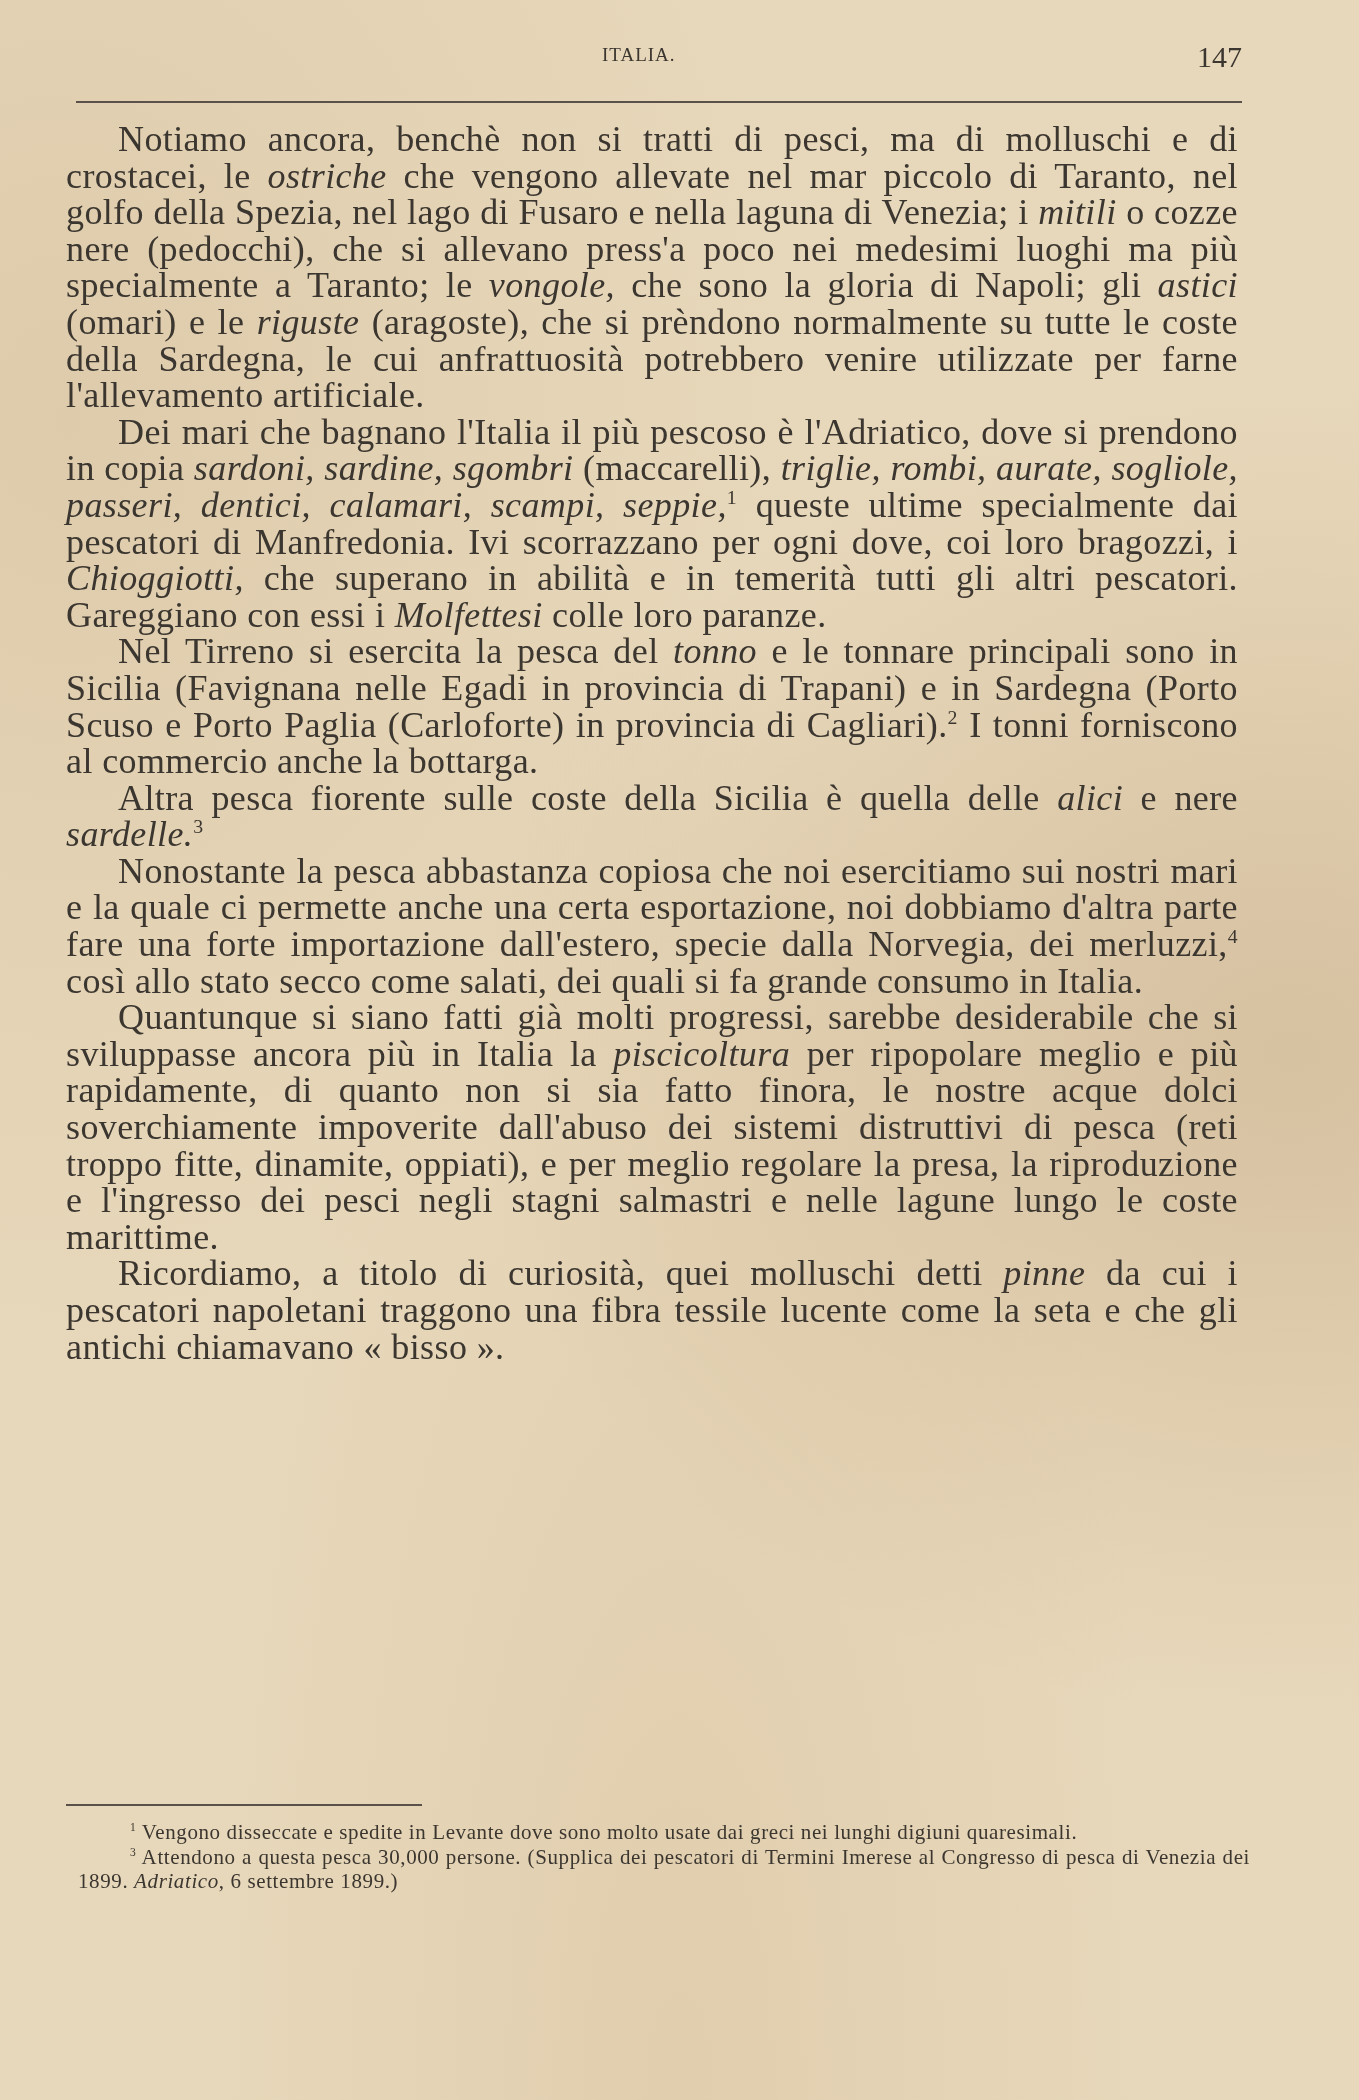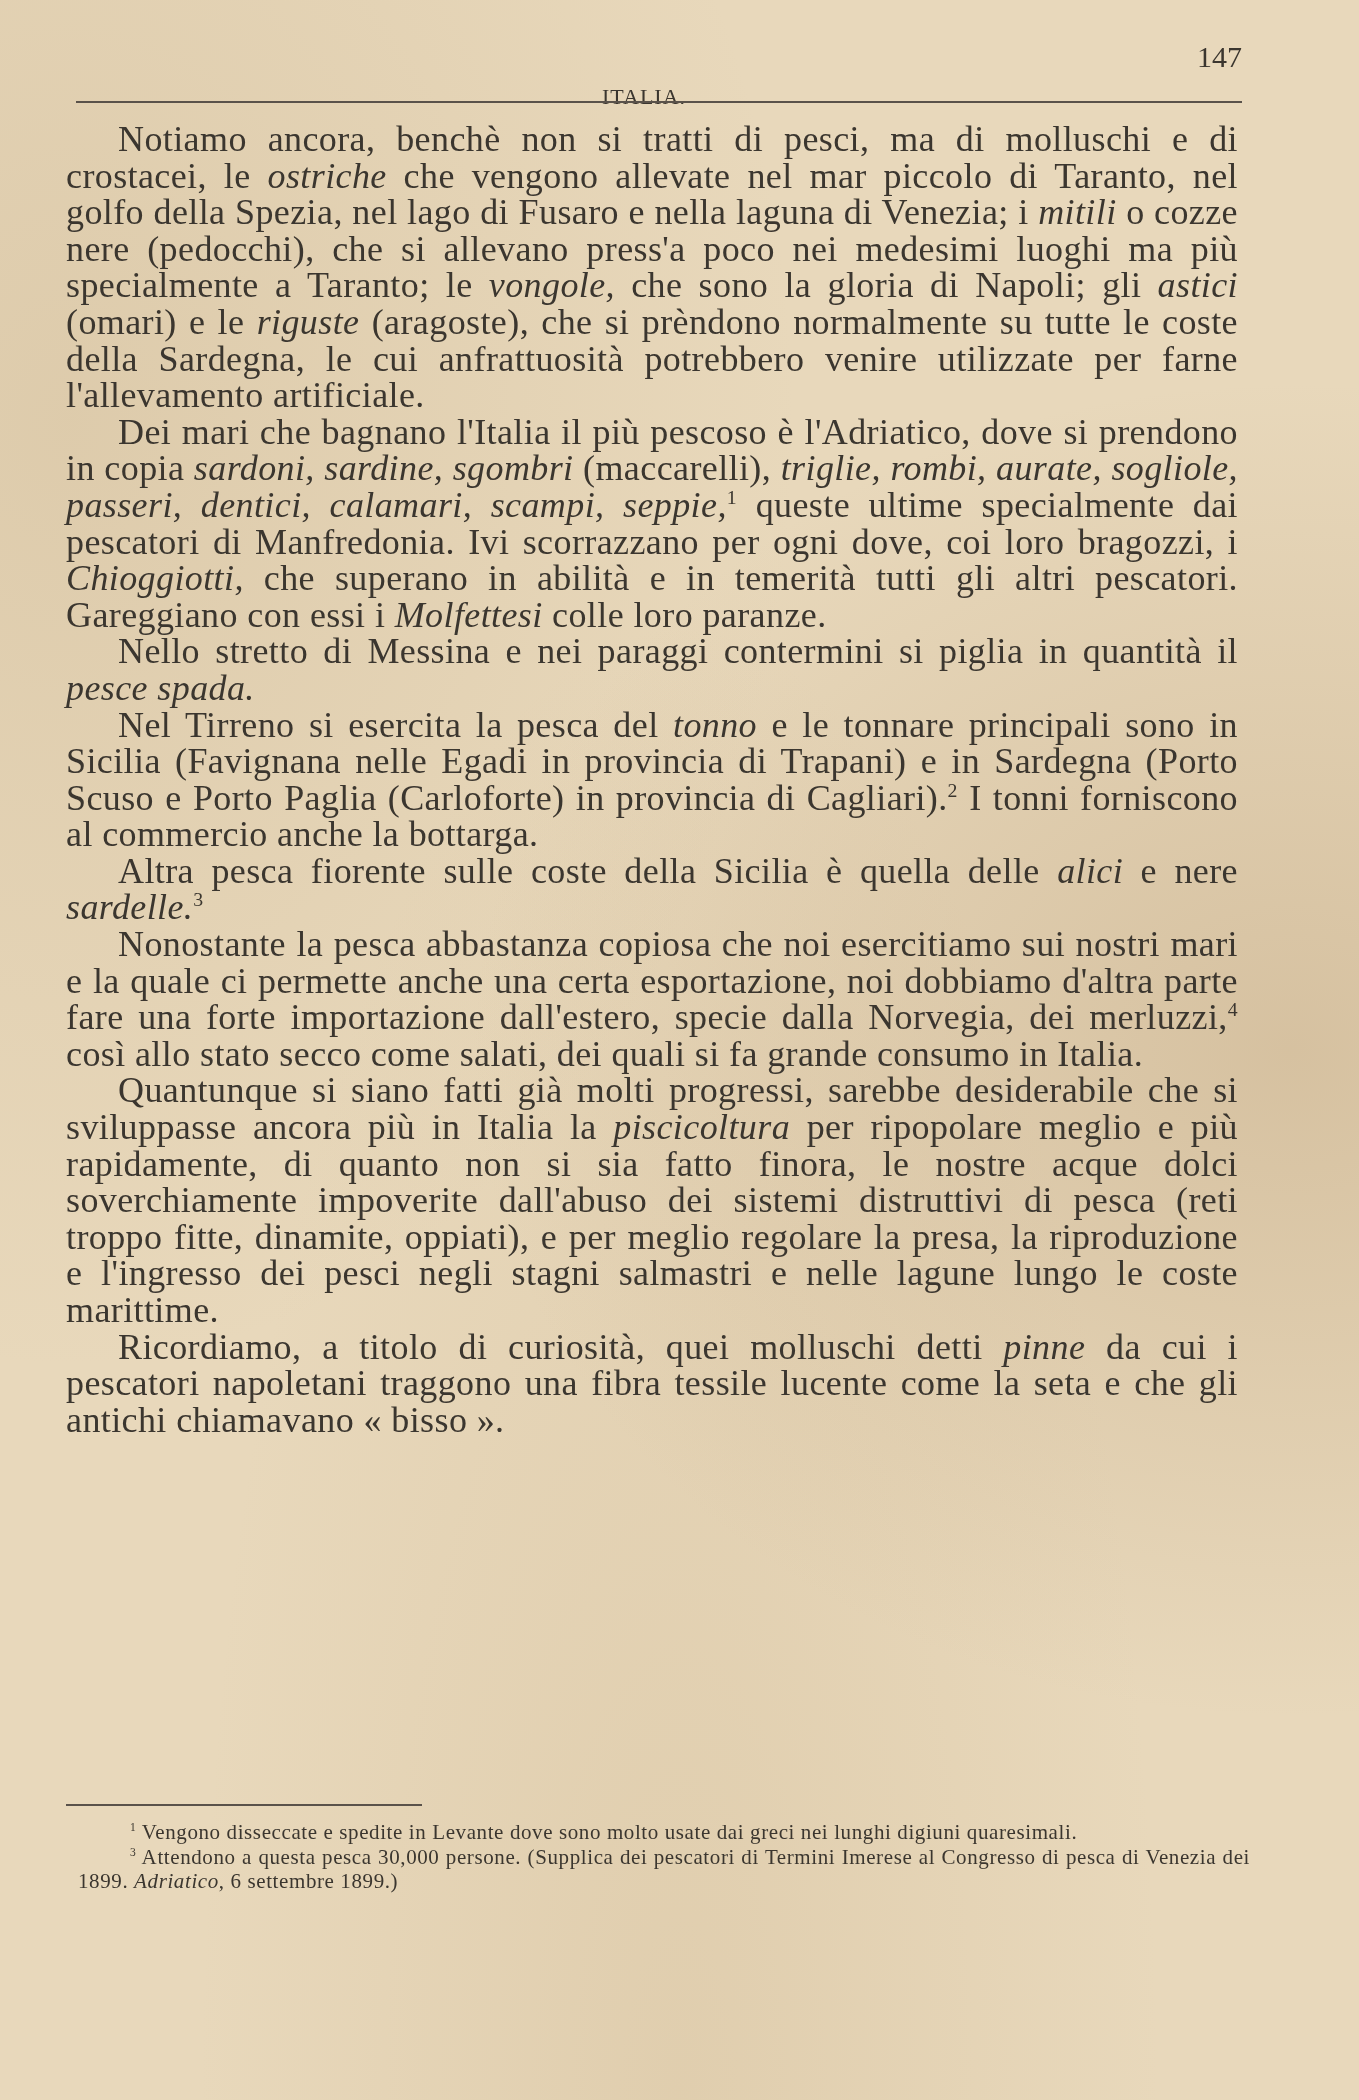--- a/index.html
+++ b/index.html
@@ -12,23 +12,22 @@
       radial-gradient(ellipse at 50% 100%, rgba(200,175,135,0.25) 0%, rgba(200,175,135,0) 50%);
     color:#3b362f;
     font-family:"DejaVu Serif", "Liberation Serif", serif;
     position:relative;
   }
   .page { position:absolute; left:62px; top:0; width:1180px; }
   .running-head {
     position:absolute; top:44px; left:0; width:1180px; height:40px;
   }
   .running-title {
-    position:absolute; left:540px; top:0; font-size:22px; letter-spacing:1px;
+    position:absolute; left:540px; top:0; font-size:19px; letter-spacing:1px;
     font-family:"Liberation Serif", serif;
-    margin-top:40px;
   }
   .page-number {
     position:absolute; right:0; top:-4px; font-size:30px;
     font-family:"Liberation Serif", serif;
   }
   .head-rule {
     position:absolute; top:101px; left:14px; width:1166px; height:2px; background:#5a524a;
   }
   .body-text {
     position:absolute; top:121px; left:4px; width:1172px;
@@ -56,21 +55,20 @@
 <div class="page">
   <div class="running-head">
     <span class="running-title">ITALIA.</span>
     <span class="page-number">147</span>
   </div>
   <div class="head-rule"></div>
 
   <div class="body-text" id="body-text">
       <p><span>Notiamo ancora, benchè non si tratti di pesci, ma di molluschi e di crostacei, le </span><em>ostriche</em><span> che vengono allevate nel mar piccolo di Taranto, nel golfo della Spezia, nel lago di Fusaro e nella laguna di Venezia; i </span><em>mitili</em><span> o cozze nere (pedocchi), che si allevano press'a poco nei medesimi luoghi ma più specialmente a Taranto; le </span><em>vongole,</em><span> che sono la gloria di Napoli; gli </span><em>astici</em><span> (omari) e le </span><em>riguste</em><span> (aragoste), che si prèndono normalmente su tutte le coste della Sardegna, le cui anfrattuosità potrebbero venire utilizzate per farne l'allevamento artificiale.</span></p>
       <p><span>Dei mari che bagnano l'Italia il più pescoso è l'Adriatico, dove si prendono in copia </span><em>sardoni, sardine, sgombri</em><span> (maccarelli), </span><em>triglie, rombi, aurate, sogliole, passeri, dentici, calamari, scampi, seppie,</em><sup>1</sup><span> queste ultime specialmente dai pescatori di Manfredonia. Ivi scorrazzano per ogni dove, coi loro bragozzi, i </span><em>Chioggiotti,</em><span> che superano in abilità e in temerità tutti gli altri pescatori. Gareggiano con essi i </span><em>Molfettesi</em><span> colle loro paranze.</span></p>
-      <p><span>Nello stretto di Messina e nei paraggi contermini si piglia in quantità il </span><em>pesce spada.</em></p>
       <p><span>Nel Tirreno si esercita la pesca del </span><em>tonno</em><span> e le tonnare principali sono in Sicilia (Favignana nelle Egadi in provincia di Trapani) e in Sardegna (Porto Scuso e Porto Paglia (Carloforte) in provincia di Cagliari).</span><sup>2</sup><span> I tonni forniscono al commercio anche la bottarga.</span></p>
       <p><span>Altra pesca fiorente sulle coste della Sicilia è quella delle </span><em>alici</em><span> e nere </span><em>sardelle.</em><sup>3</sup></p>
       <p><span>Nonostante la pesca abbastanza copiosa che noi esercitiamo sui nostri mari e la quale ci permette anche una certa esportazione, noi dobbiamo d'altra parte fare una forte importazione dall'estero, specie dalla Norvegia, dei merluzzi,</span><sup>4</sup><span> così allo stato secco come salati, dei quali si fa grande consumo in Italia.</span></p>
       <p><span>Quantunque si siano fatti già molti progressi, sarebbe desiderabile che si sviluppasse ancora più in Italia la </span><em>piscicoltura</em><span> per ripopolare meglio e più rapidamente, di quanto non si sia fatto finora, le nostre acque dolci soverchiamente impoverite dall'abuso dei sistemi distruttivi di pesca (reti troppo fitte, dinamite, oppiati), e per meglio regolare la presa, la riproduzione e l'ingresso dei pesci negli stagni salmastri e nelle lagune lungo le coste marittime.</span></p>
       <p><span>Ricordiamo, a titolo di curiosità, quei molluschi detti </span><em>pinne</em><span> da cui i pescatori napoletani traggono una fibra tessile lucente come la seta e che gli antichi chiamavano « bisso ».</span></p>
     </div>
 
   <div class="foot-rule"></div>
   <div class="footnotes" id="footnotes">
       <p><sup>1</sup><span> Vengono disseccate e spedite in Levante dove sono molto usate dai greci nei lunghi digiuni quaresimali.</span></p>

